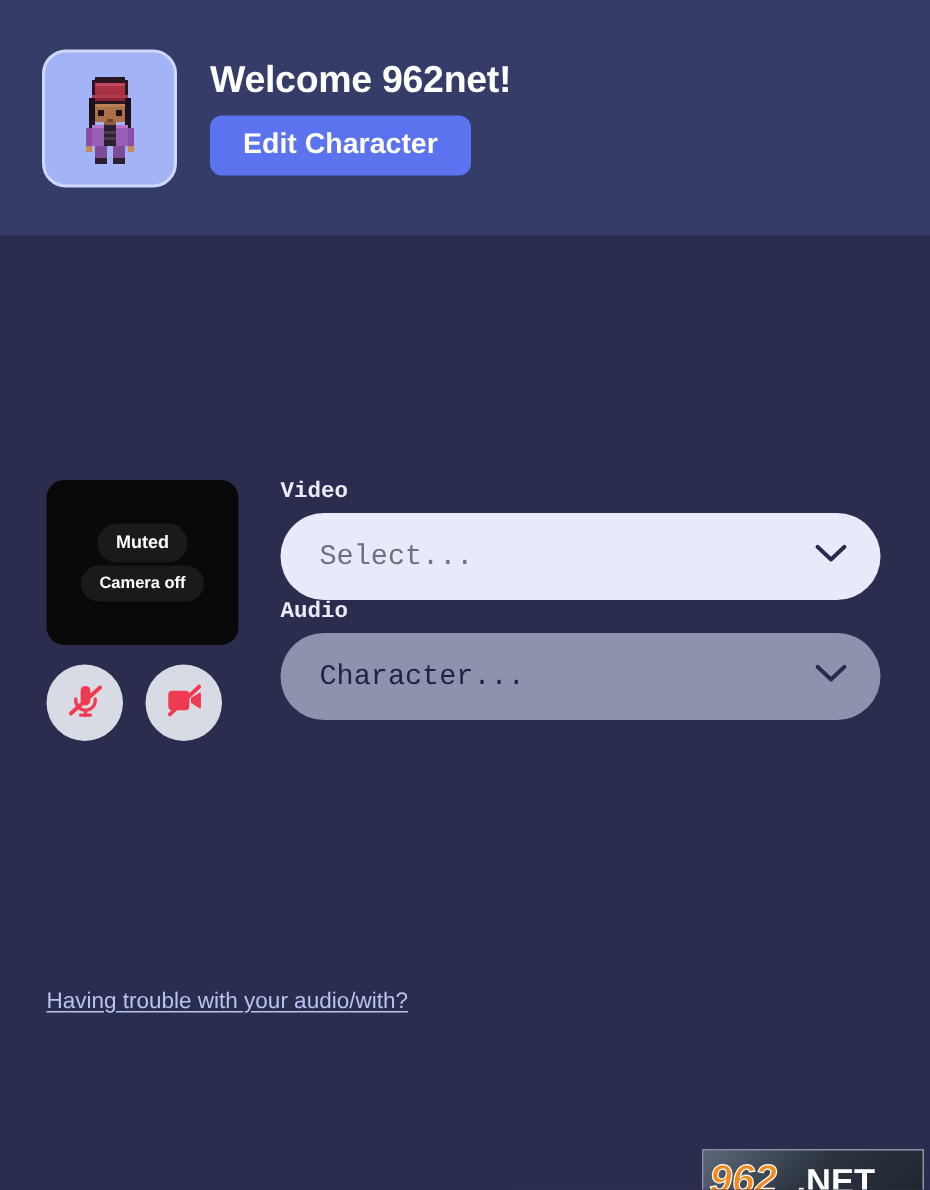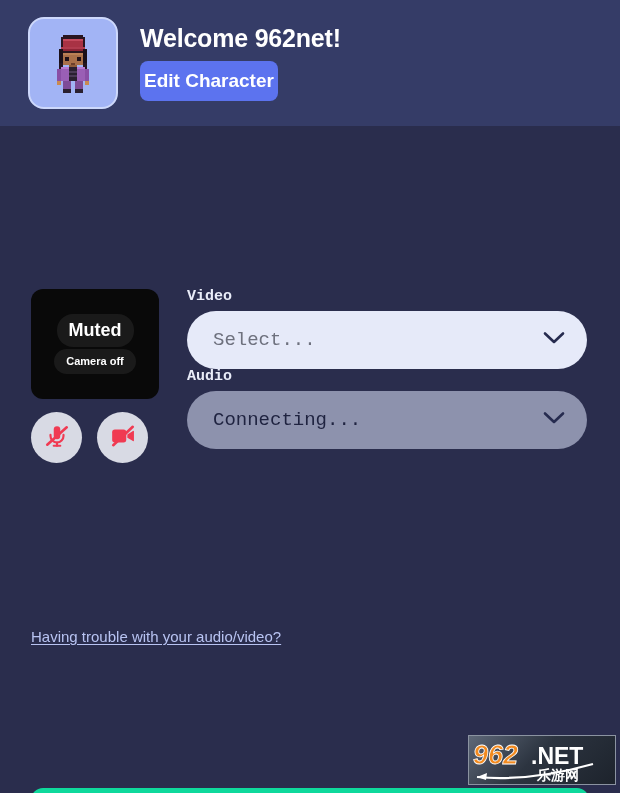--- a/index.html
+++ b/index.html
@@ -12,21 +12,21 @@
 
   body {
     font-family: "Liberation Sans", sans-serif;
     background: #2a2d4d;
     color: #ffffff;
     position: relative;
   }
 
   
   .header {
-    height: 126px;
+    height: 157px;
     background: #353c67;
     display: flex;
     align-items: center;
     padding-left: 28px;
   }
 
   .avatar-tile {
     width: 90px;
     height: 92px;
     border-radius: 16px;
@@ -58,21 +58,21 @@
 
   .edit-char-btn {
     align-self: flex-start;
     background: #5c73ef;
     color: #ffffff;
     border: none;
     border-radius: 8px;
     font-family: "Liberation Sans", sans-serif;
     font-size: 19px;
     font-weight: bold;
-    padding: 10px 4px 11px;
+    padding: 10px 22px 11px;
     cursor: pointer;
     line-height: 1;
   }
 
   
   .main {
     position: relative;
     height: 663px;
   }
 
@@ -107,21 +107,21 @@
     background: #1a1a1a;
     color: #ffffff;
     border-radius: 16px;
     font-size: 11px;
     font-weight: bold;
     padding: 6px 12px;
     white-space: nowrap;
     line-height: 1.15;
   }
 
-  .pill.muted { font-size: 18px; }
+  .pill.muted { font-size: 12px; }
 
   .av-buttons {
     margin-top: 13px;
     display: flex;
     gap: 15px;
   }
 
   .round-btn {
     width: 51px;
     height: 51px;
@@ -332,33 +332,33 @@
             <svg width="22" height="14" viewBox="0 0 22 14" fill="none" aria-hidden="true">
               <path d="M2 2.5L11 11L20 2.5" stroke="#262b4f" stroke-width="2.6" stroke-linecap="round" stroke-linejoin="round"></path>
             </svg>
           </span>
         </div>
       </div>
 
       <div class="field-group">
         <div class="field-label">Audio</div>
         <div class="select-box audio">
-          <span class="select-value">Connecting...</span>
+          <span class="select-value">Character...</span>
           <span>
             <svg width="22" height="14" viewBox="0 0 22 14" fill="none" aria-hidden="true">
               <path d="M2 2.5L11 11L20 2.5" stroke="#262b4f" stroke-width="2.6" stroke-linecap="round" stroke-linejoin="round"></path>
             </svg>
           </span>
         </div>
       </div>
 
     </div>
   </div>
 
-  <a class="trouble-link">Having trouble with your audio/video?</a>
+  <a class="trouble-link">Having trouble with your audio/with?</a>
 
   <button class="join-btn">Join the Gathering</button>
 
   <div class="watermark">
     <svg width="142" height="46" viewBox="0 0 142 46" aria-hidden="true">
       <text x="4" y="27" font-family="&quot;Liberation Sans&quot;, sans-serif" font-size="27" font-weight="bold" font-style="italic" fill="#f28a1e" stroke="#ffffff" stroke-width="0.8">962</text>
       <text x="62" y="27" font-family="&quot;Liberation Sans&quot;, sans-serif" font-size="23" font-weight="bold" fill="#ffffff">.NET</text>
       <path d="M8 40 Q60 45 124 27" stroke="#ffffff" stroke-width="2.2" fill="none"></path>
       <path d="M8 40 l10 -4 l-1 7 z" fill="#ffffff"></path>
       <text x="68" y="43" font-family="&quot;Liberation Sans&quot;, sans-serif" font-size="14" font-weight="bold" fill="#ffffff">乐游网</text>

